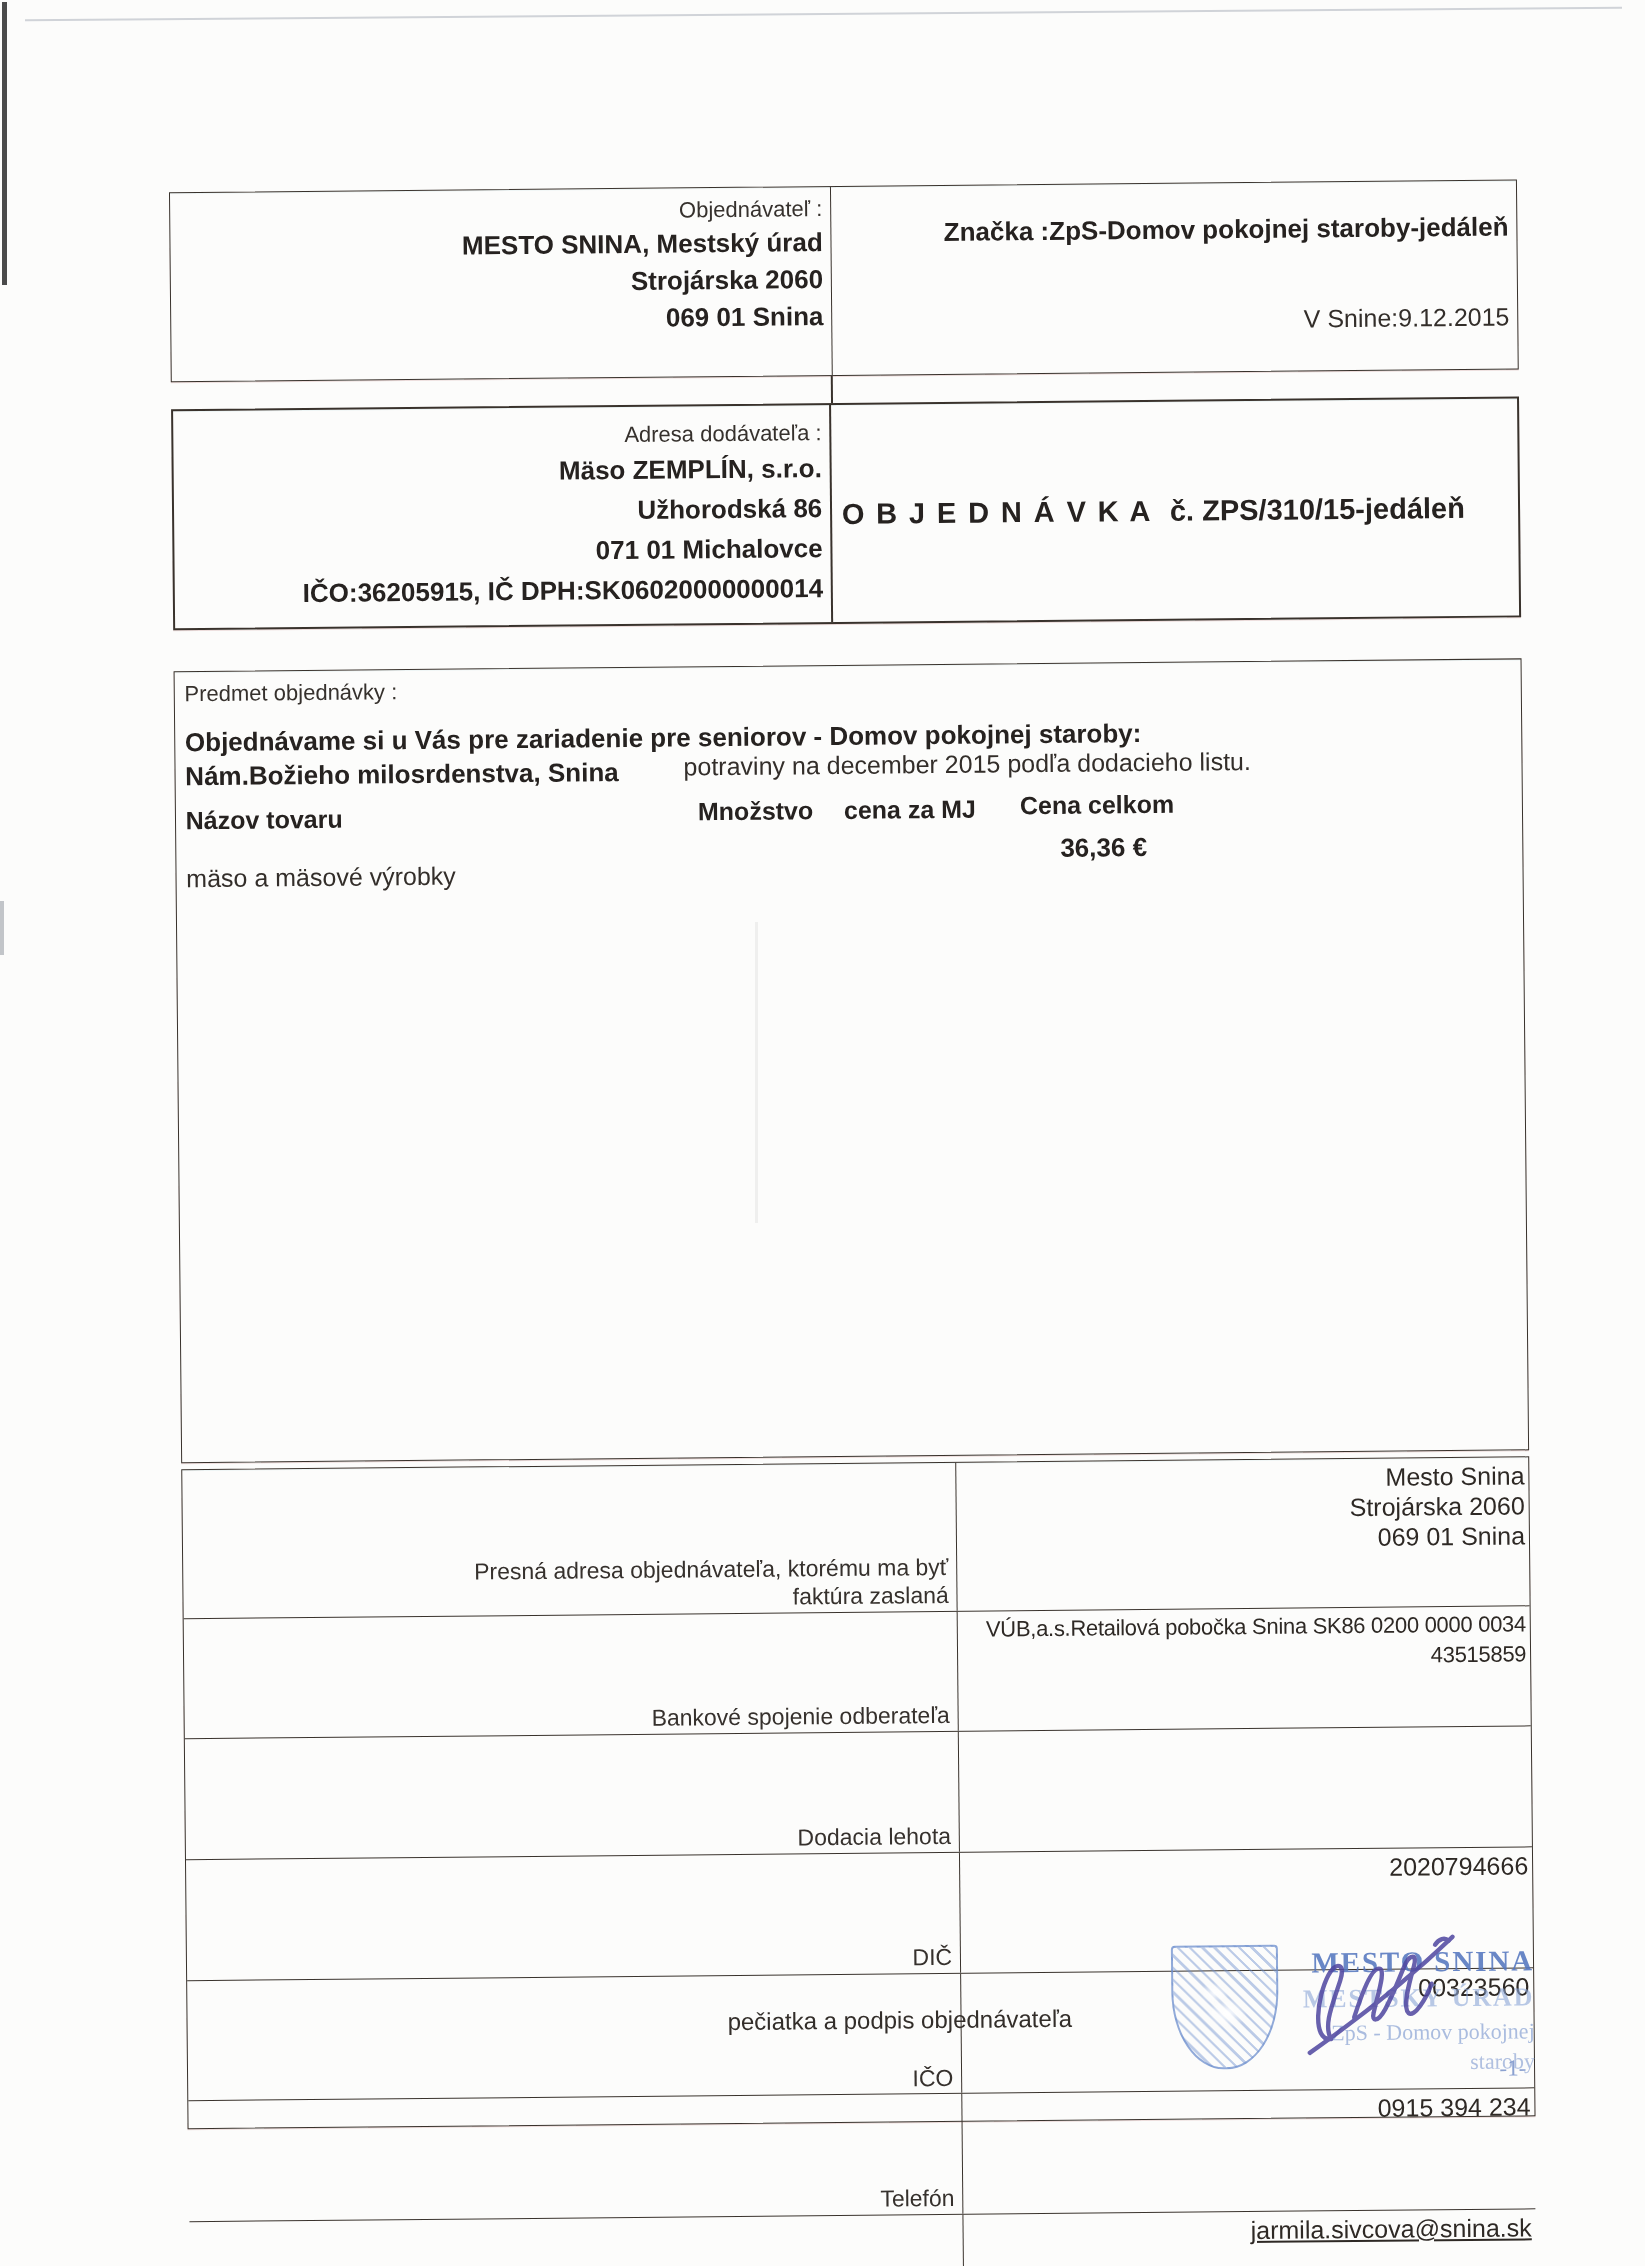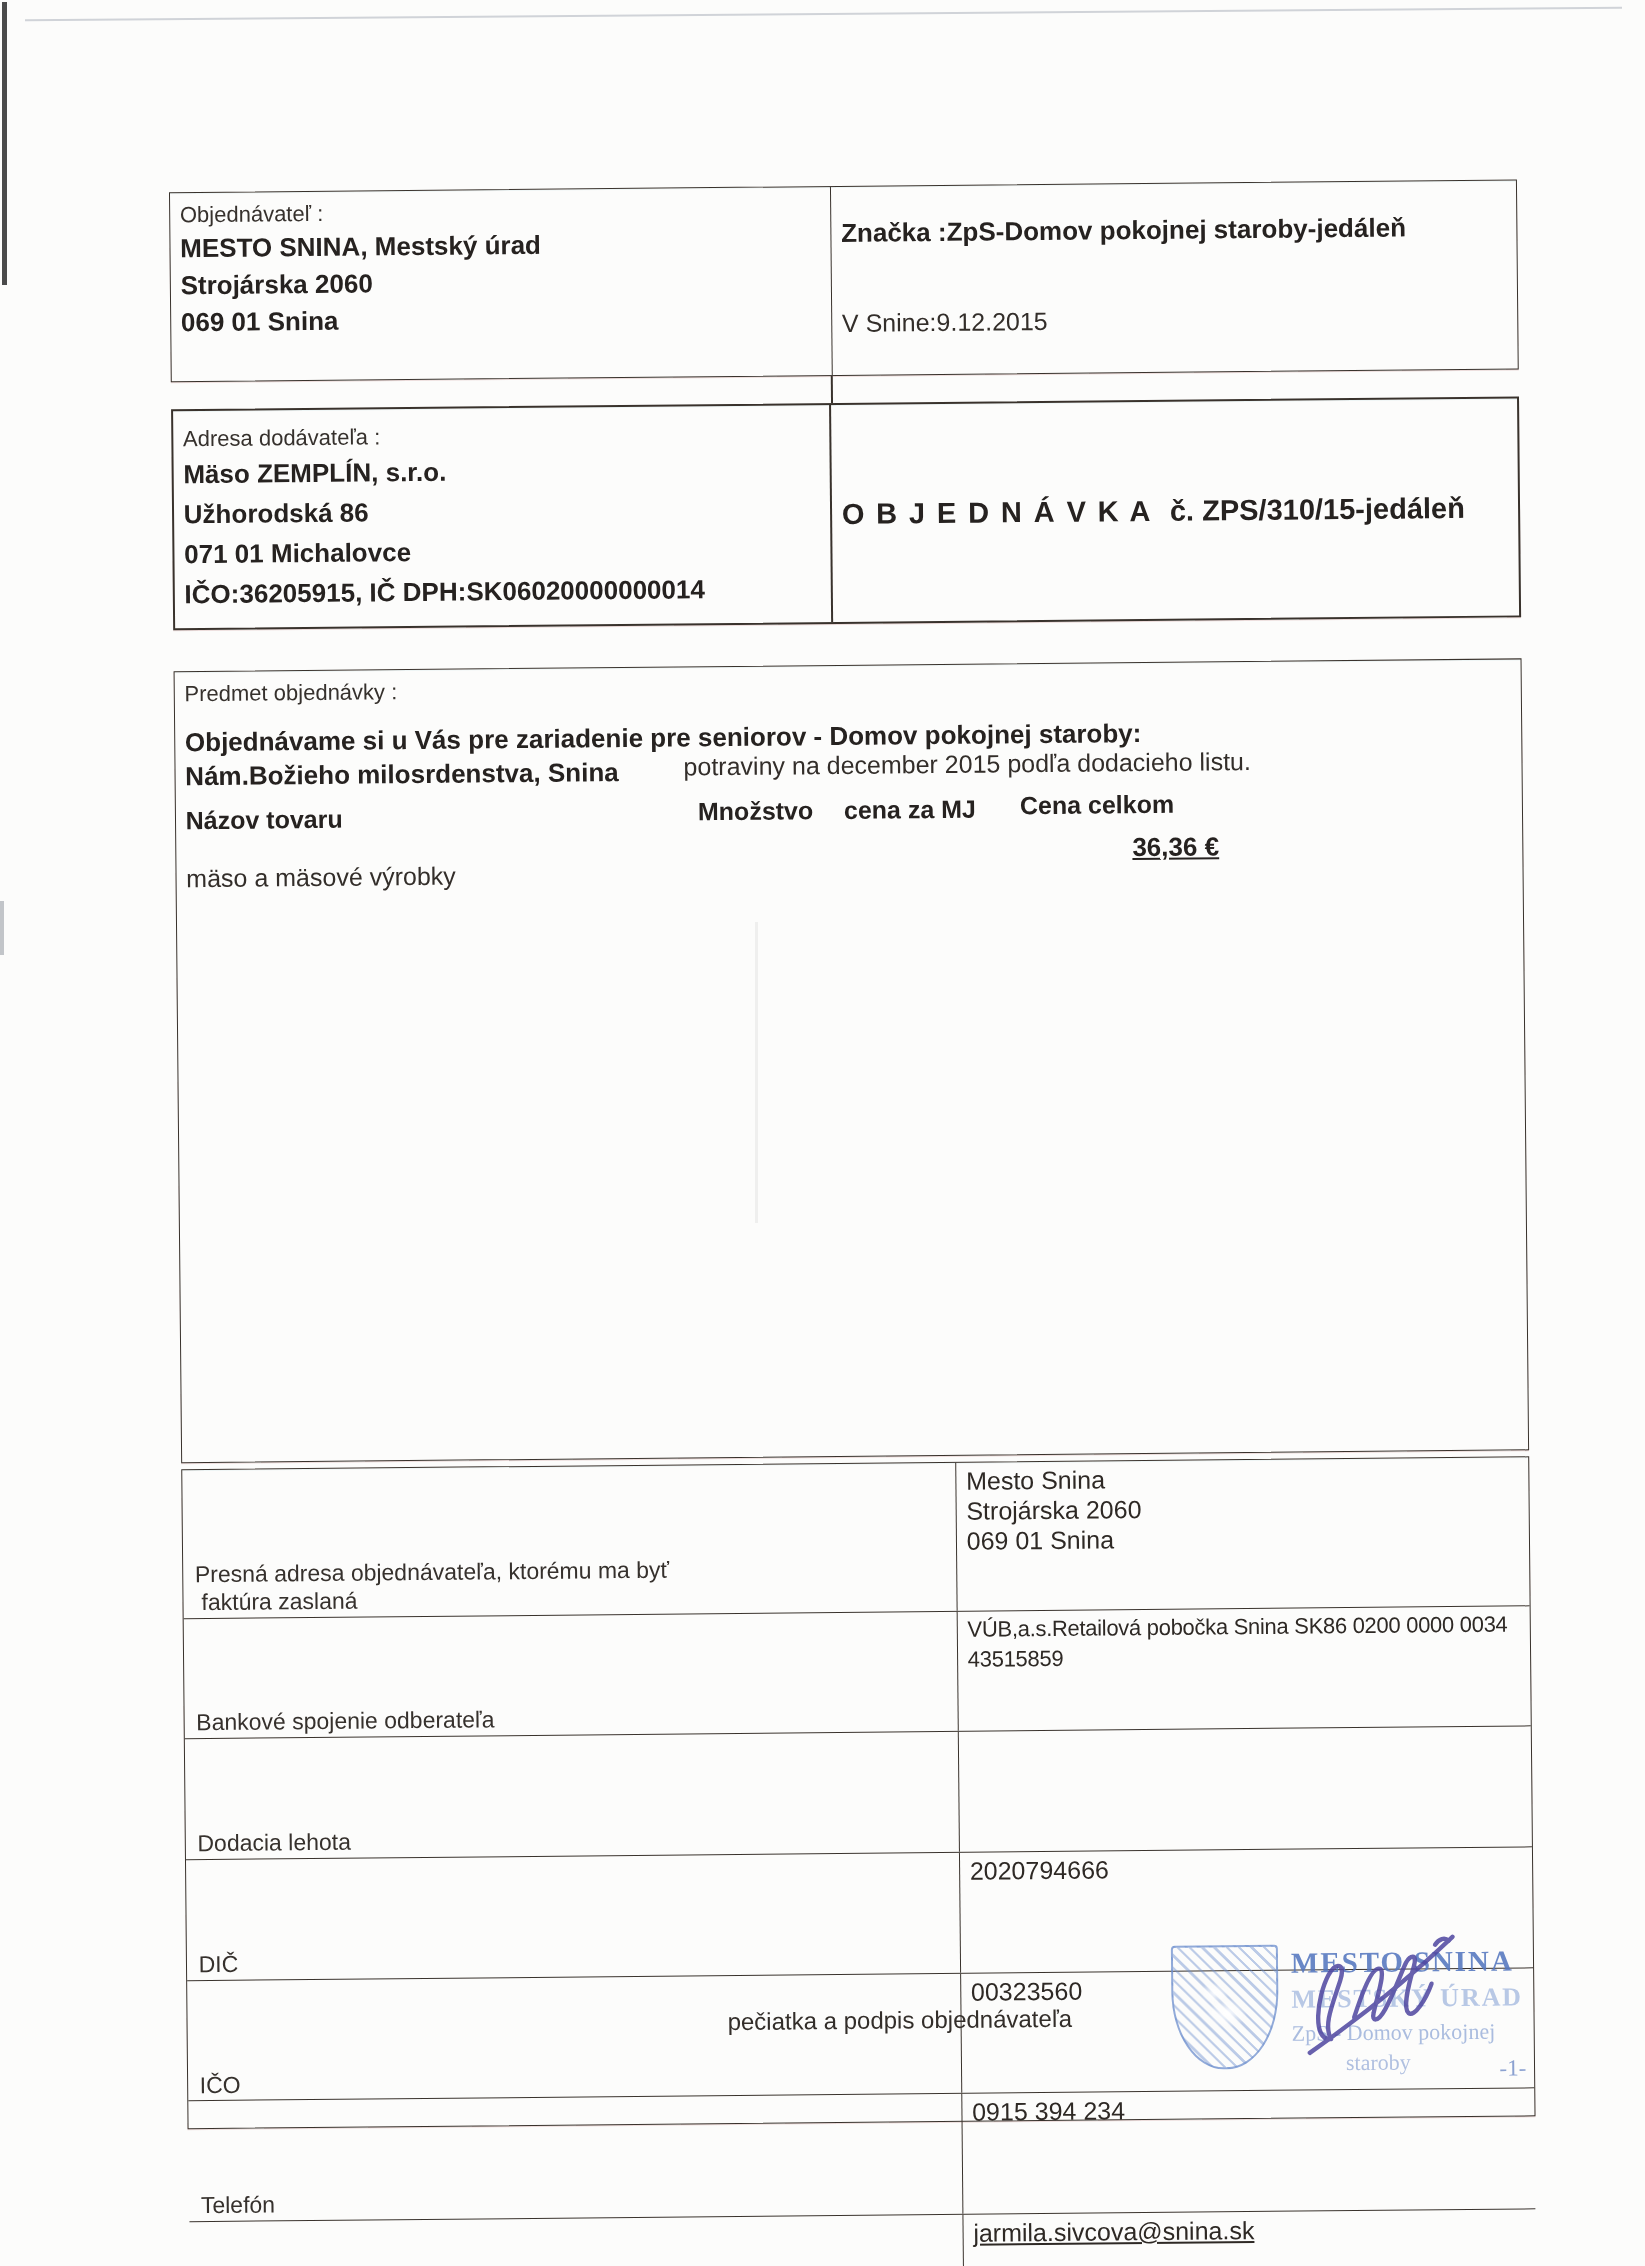--- a/index.html
+++ b/index.html
@@ -1,17 +1,17 @@
 <!DOCTYPE html>
 <html><head>
 <meta charset="utf-8">
 <style>
   html,body{margin:0;padding:0;background:#fcfcfb;}
   .page{position:relative;width:1646px;height:2267px;background:#fcfcfb;overflow:hidden;
-        font-family:"Liberation Sans",sans-serif;color:#2b2622;}
+        font-family:"Liberation Sans",sans-serif;color:#2b2622;text-align:right;}
   
   .scan-topline{position:absolute;left:25px;top:12.6px;width:1597px;height:1.9px;background:#d0d3d8;transform:rotate(-0.45deg);}
   .scan-leftedge{position:absolute;left:1.9px;top:1.9px;width:4.9px;height:283px;background:#4b4b4b;}
   .scan-smudge{position:absolute;left:0px;top:901px;width:3.9px;height:54px;background:#c2c5c9;}
   .scan-vsmudge{position:absolute;left:755px;top:922px;width:2.9px;height:301px;background:#efefee;}
 
   #doc{position:absolute;left:0;top:0;width:1646px;height:2267px;
        transform:rotate(-0.55deg);transform-origin:0px 1133px;}
 
   .box{position:absolute;left:178px;width:1348px;border:1.9px solid #39322c;background:transparent;
@@ -123,21 +123,21 @@
       <div class="abs small-label" style="left:9.7px;top:5.8px;">Predmet objednávky :</div>
       <div class="abs b27" style="left:9.7px;top:55px;">Objednávame si u Vás pre zariadenie pre seniorov - Domov pokojnej staroby:</div>
       <div class="abs b27" style="left:9.7px;top:89px;">Nám.Božieho milosrdenstva, Snina</div>
       <div class="abs r26" style="left:508px;top:85px;">potraviny na december 2015 podľa dodacieho listu.</div>
 
       <div class="abs b26" style="left:9.7px;top:134px;">Názov tovaru</div>
       <div class="abs b26" style="left:522px;top:130px;">Množstvo</div>
       <div class="abs b26" style="left:668px;top:130px;">cena za MJ</div>
       <div class="abs b26" style="left:844px;top:127px;">Cena celkom</div>
 
-      <div class="abs b27" style="left:956px;top:169px;text-decoration:underline;">36,36 €</div>
+      <div class="abs b27" style="left:884px;top:169px;">36,36 €</div>
       <div class="abs r26" style="left:9.7px;top:192px;">mäso a mäsové výrobky</div>
     </section>
 
     <section class="box box4">
       <div class="dtable">
 
           <div class="drow">
             <div class="dlabel">
               
             <div class="lline">Presná adresa objednávateľa, ktorému ma byť</div><div class="lline"> faktúra zaslaná</div></div>

